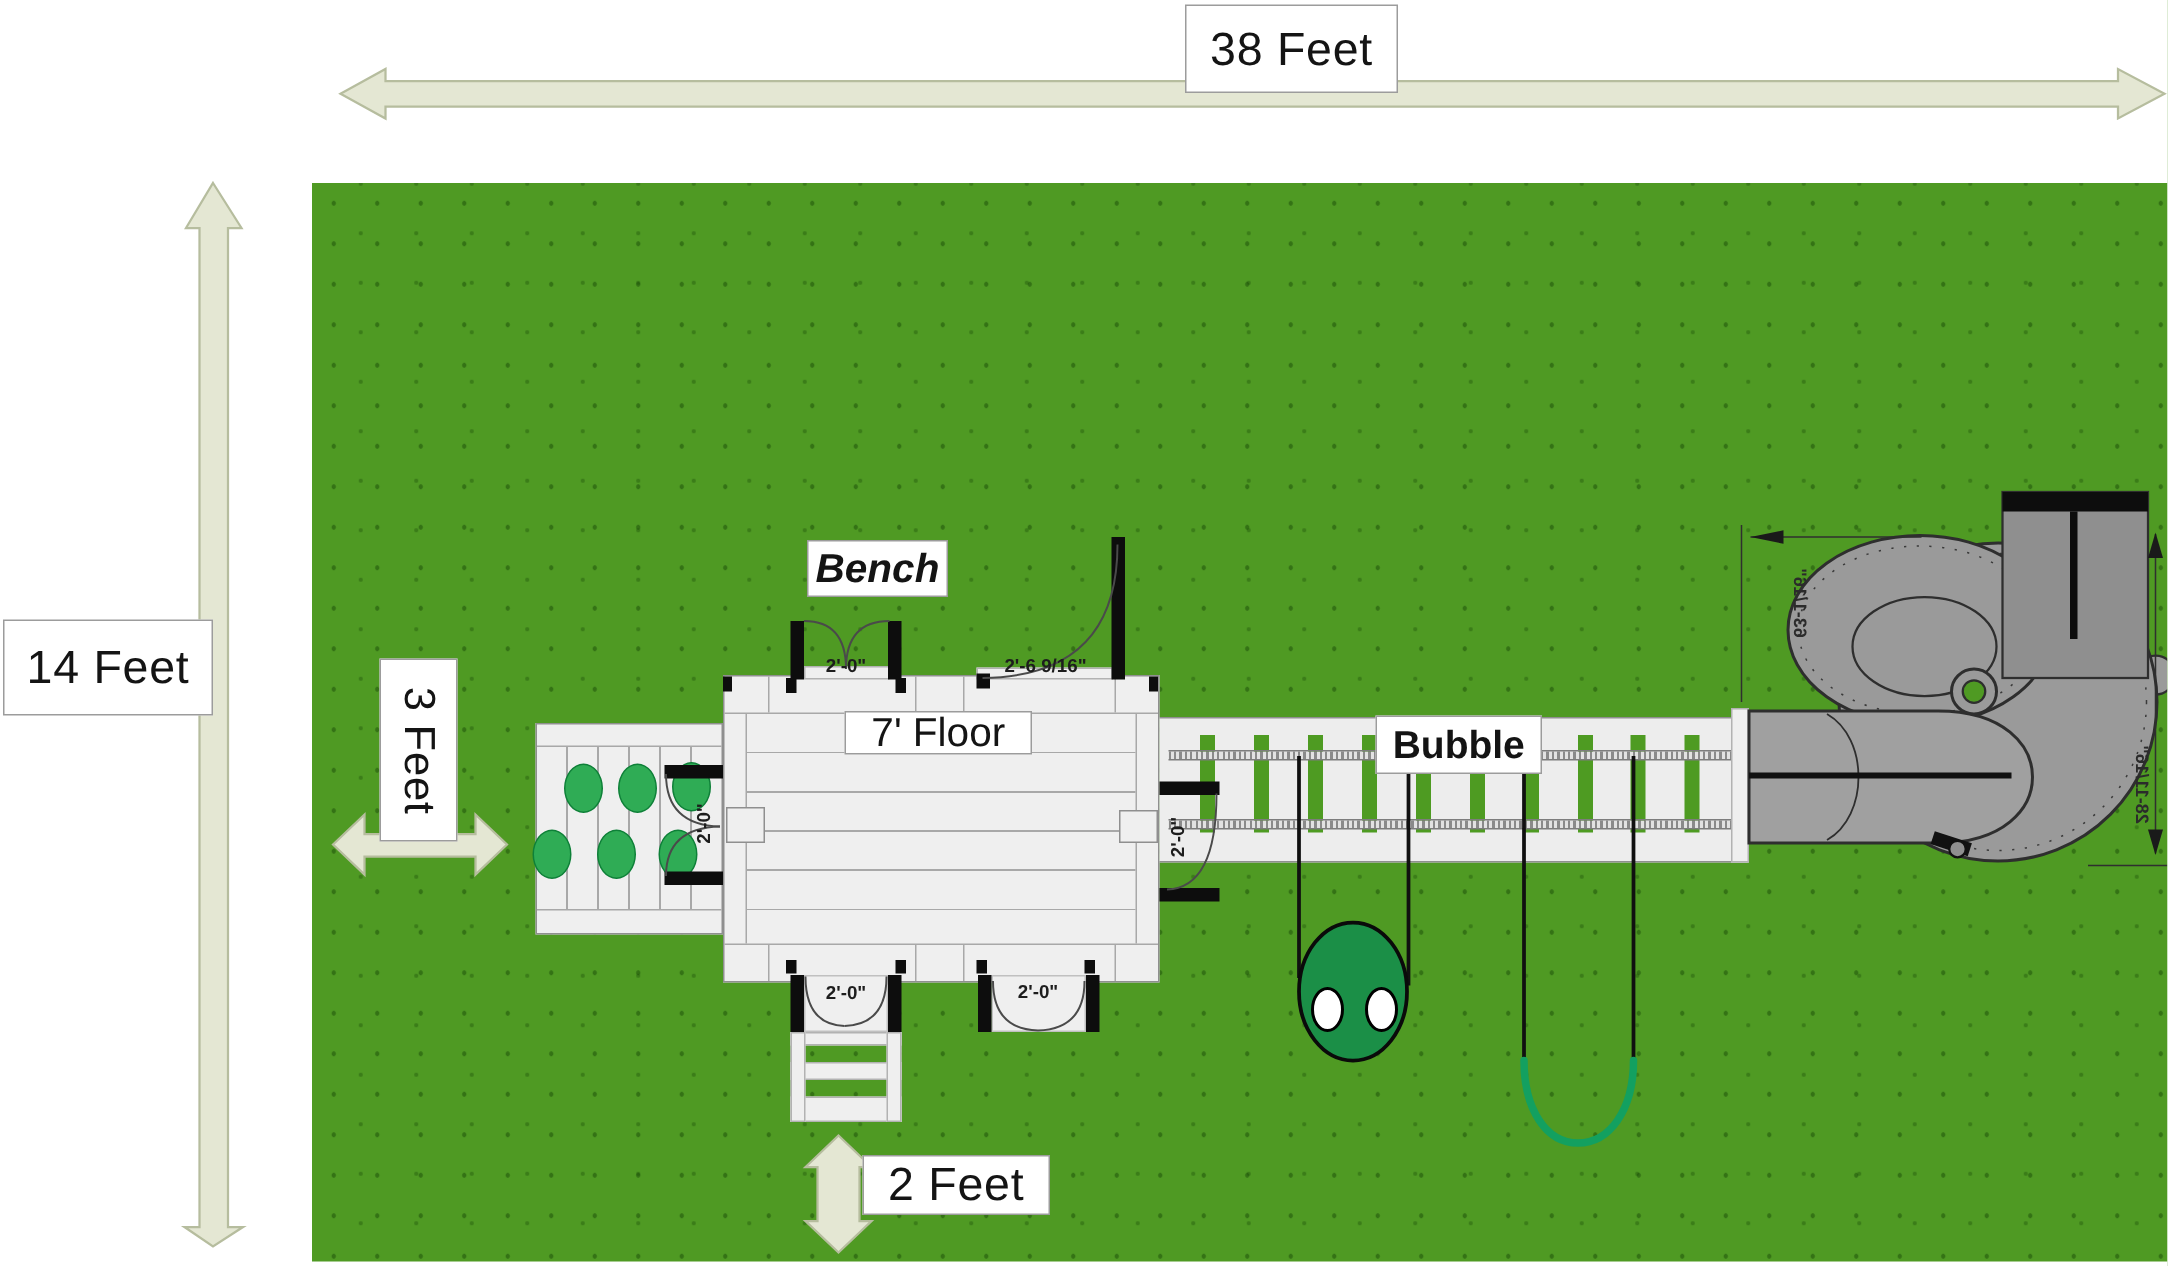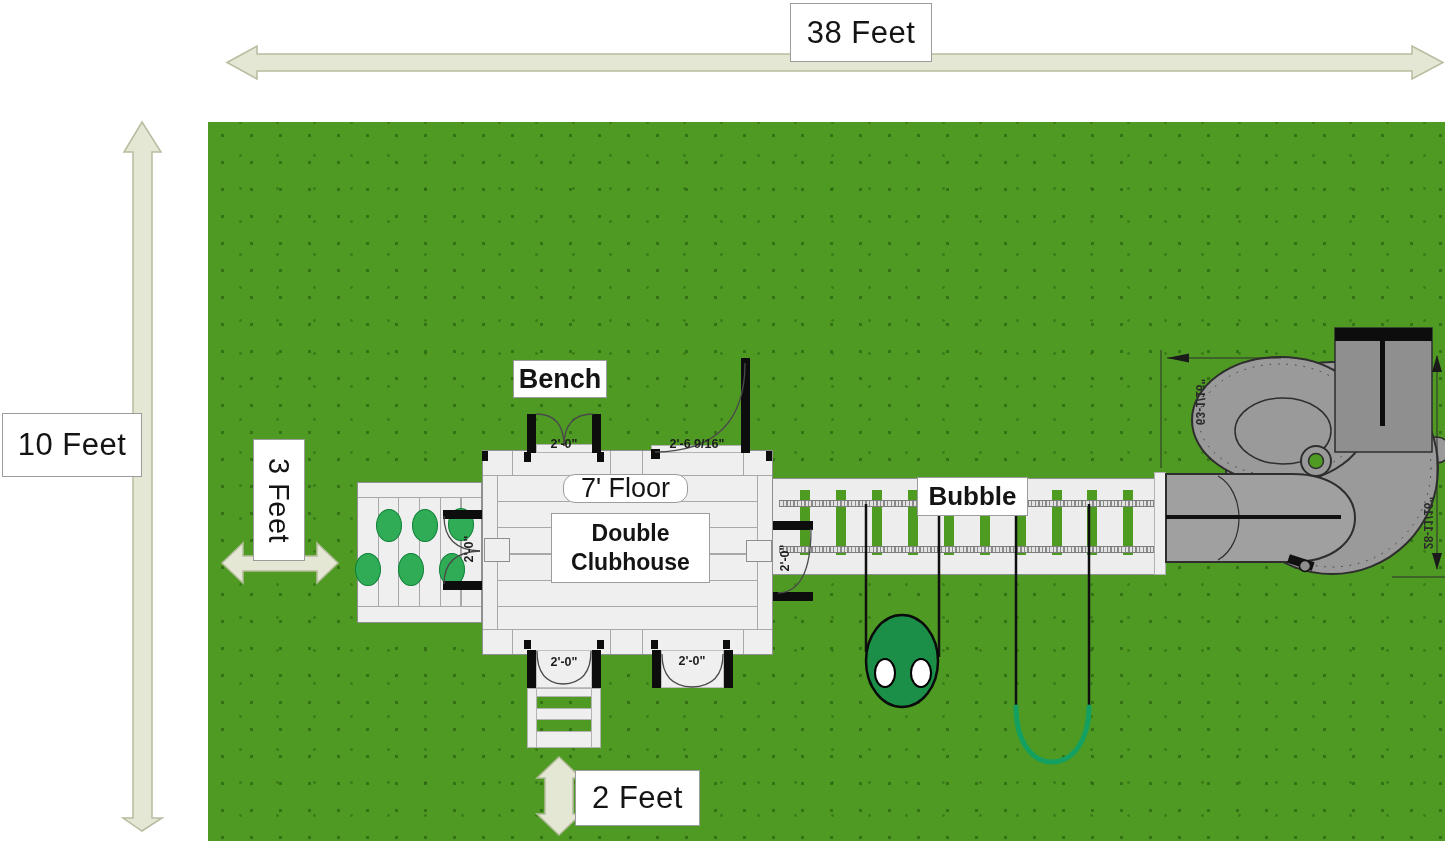--- a/index.html
+++ b/index.html
@@ -175,23 +175,22 @@
     <text class="dim" x="697" y="448" text-anchor="middle">2'-6 9/16"</text>
     <text class="dim" x="564" y="666" text-anchor="middle">2'-0"</text>
     <text class="dim" x="692" y="665" text-anchor="middle">2'-0"</text>
     <text class="dim" transform="translate(473,549) rotate(-90)" text-anchor="middle">2'-0"</text>
     <text class="dim" transform="translate(789,558) rotate(-90)" text-anchor="middle">2'-0"</text>
     <text class="dims" transform="translate(1196,402) rotate(90) scale(-1,1)" text-anchor="middle">63-1/16"</text>
     <text class="dims" transform="translate(1424,523) rotate(90) scale(-1,1)" text-anchor="middle">28-11/16"</text>
   </svg>
 
   <div class="abs lbl feet" style="left:790px;top:3px;width:142px;height:59px;">38 Feet</div>
-  <div class="abs lbl feet" style="left:2px;top:413px;width:140px;height:64px;">10 Feet</div>
+  <div class="abs lbl feet" style="left:2px;top:413px;width:140px;height:64px;">14 Feet</div>
   <div class="abs lbl" style="left:253px;top:439px;width:52px;height:122px;">
     <span class="rot90 feet" style="font-size:29px;">3 Feet</span>
   </div>
-  <div class="abs lbl feet" style="left:575px;top:770px;width:125px;height:56px;">2 Feet</div>
-  <div class="abs lbl bold" style="left:513px;top:360px;width:94px;height:38px;font-size:27px;">Bench</div>
-  <div class="abs lbl" style="left:563px;top:474px;width:125px;height:29px;font-size:27px;border-radius:12px;">7' Floor</div>
-  <div class="abs lbl bold" style="left:551px;top:513px;width:159px;height:70px;font-size:23px;line-height:29px;">Double Clubhouse</div>
+  <div class="abs lbl feet" style="left:575px;top:770px;width:125px;height:40px;">2 Feet</div>
+  <div class="abs lbl bold" style="left:538px;top:360px;width:94px;height:38px;font-size:27px;font-style:italic;">Bench</div>
+  <div class="abs lbl" style="left:563px;top:474px;width:125px;height:29px;font-size:27px;">7' Floor</div>
   <div class="abs lbl bold" style="left:917px;top:477px;width:111px;height:39px;font-size:26px;">Bubble</div>
 
 </div>
 
 </body></html>

